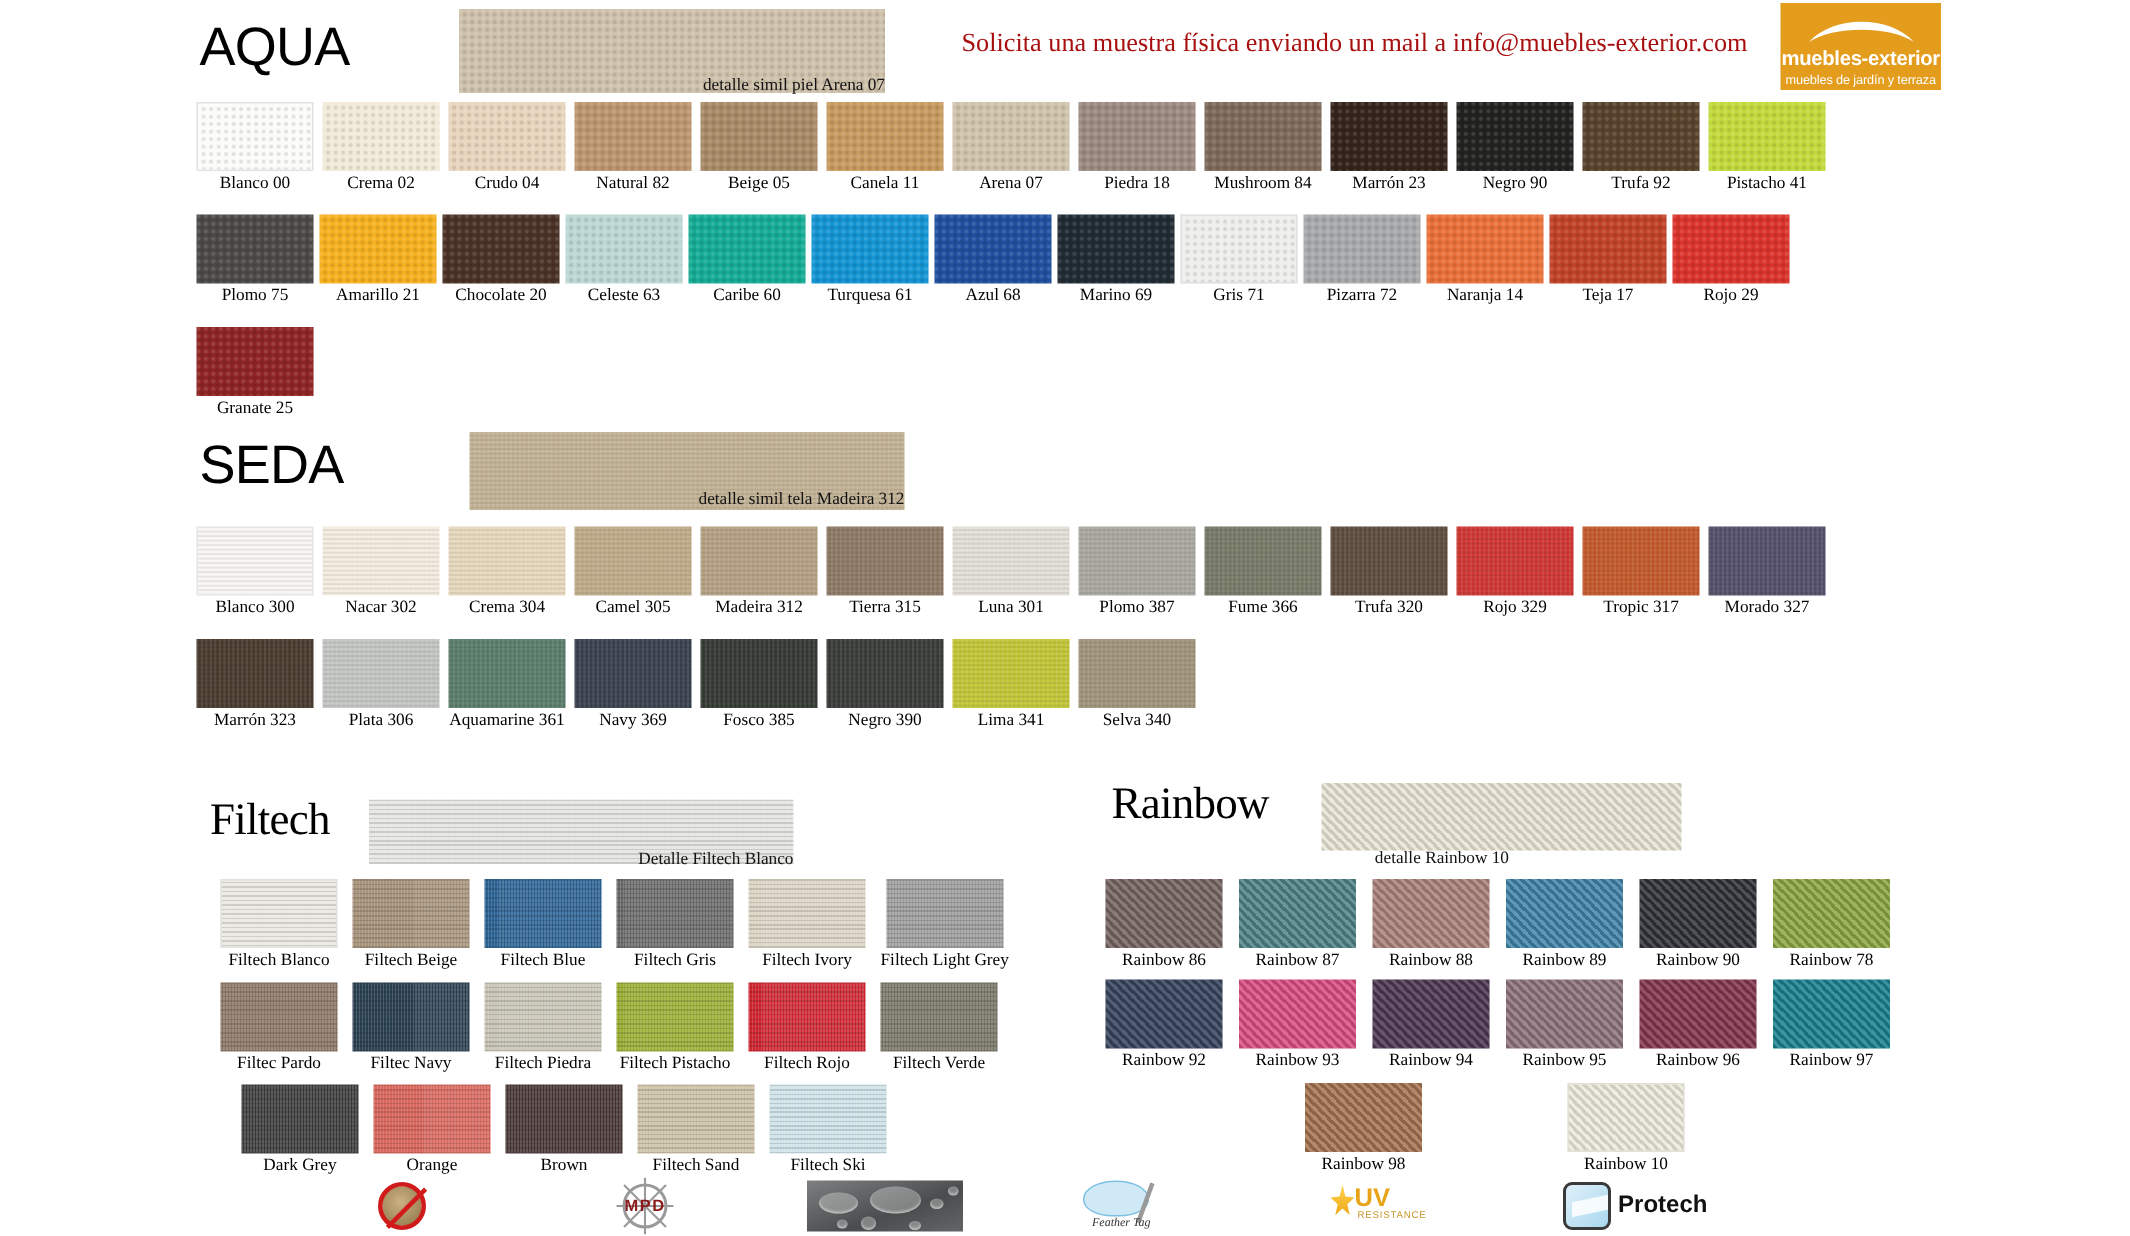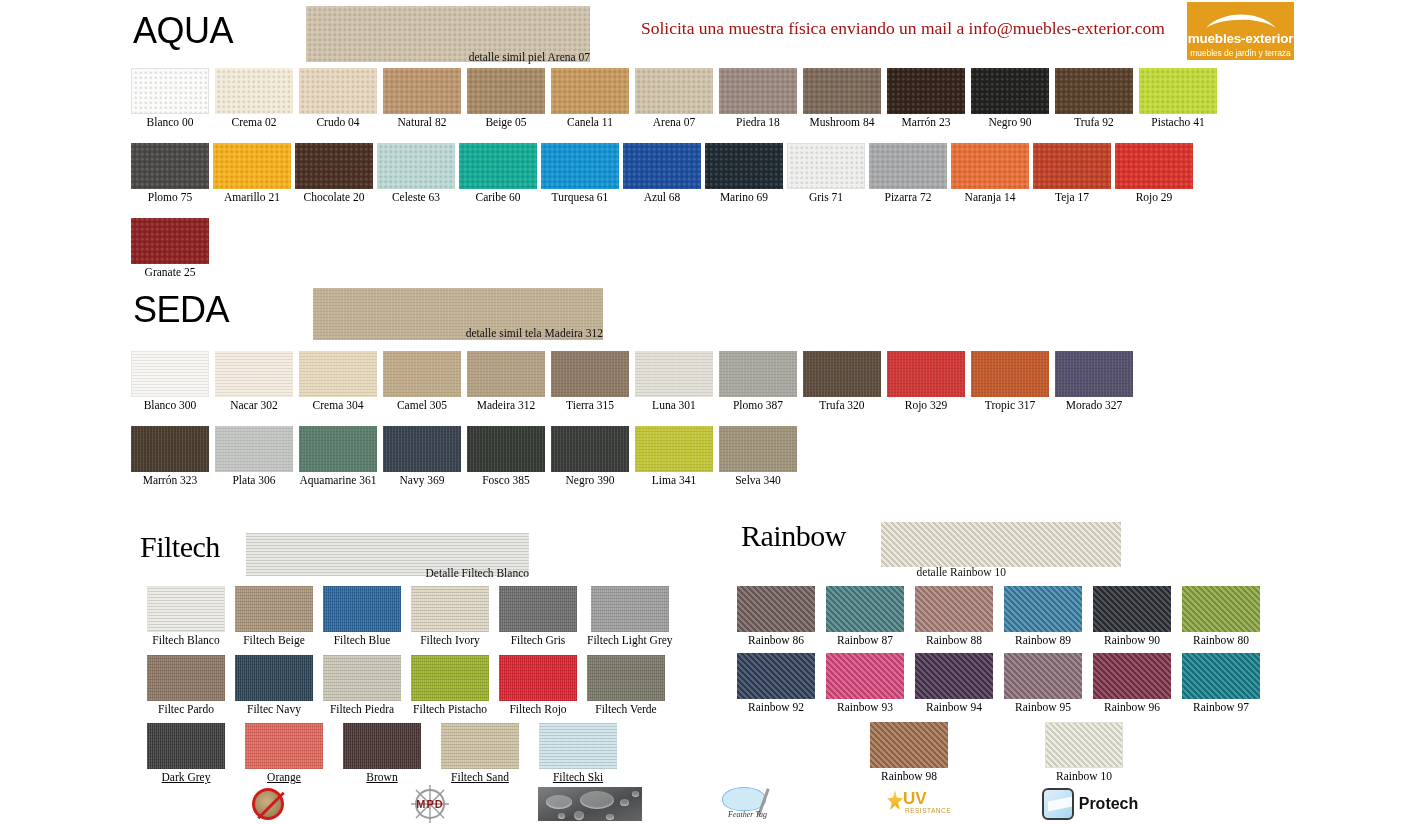--- a/index.html
+++ b/index.html
@@ -381,20 +381,24 @@
       </div>
     <div class="swatch">
         <div class="chip tx-weave" style="background:#e3e0d7;"></div>
         <div class="chip-label">Luna 301</div>
       </div>
     <div class="swatch">
         <div class="chip tx-weave" style="background:#a9a9a1;"></div>
         <div class="chip-label">Plomo 387</div>
       </div>
     <div class="swatch">
+        <div class="chip tx-weave" style="background:#787b68;"></div>
+        <div class="chip-label">Fume 366</div>
+      </div>
+    <div class="swatch">
         <div class="chip tx-weave" style="background:#5e4d3f;"></div>
         <div class="chip-label">Trufa 320</div>
       </div>
     <div class="swatch">
         <div class="chip tx-weave" style="background:#cf3734;"></div>
         <div class="chip-label">Rojo 329</div>
       </div>
     <div class="swatch">
         <div class="chip tx-weave" style="background:#c35a2c;"></div>
         <div class="chip-label">Tropic 317</div>
@@ -451,28 +455,28 @@
       </div>
     <div class="swatch">
         <div class="chip tx-lines" style="background:#a8947c;"></div>
         <div class="chip-label">Filtech Beige</div>
       </div>
     <div class="swatch">
         <div class="chip tx-lines" style="background:#2c6394;"></div>
         <div class="chip-label">Filtech Blue</div>
       </div>
     <div class="swatch">
+        <div class="chip tx-lines" style="background:#6a6b6a;"></div>
+        <div class="chip-label">Filtech Gris</div>
+      </div>
+    <div class="swatch">
         <div class="chip tx-lines" style="background:#ddd6c6;"></div>
         <div class="chip-label">Filtech Ivory</div>
       </div>
     <div class="swatch">
-        <div class="chip tx-lines" style="background:#6a6b6a;"></div>
-        <div class="chip-label">Filtech Gris</div>
-      </div>
-    <div class="swatch">
         <div class="chip tx-lines" style="background:#9b9c9b;"></div>
         <div class="chip-label">Filtech Light Grey</div>
       </div>
   </div>
 
   <div class="swatch-row" style="left:147px; top:655px; gap:10px;">
     <div class="swatch">
         <div class="chip tx-lines" style="background:#8a7564;"></div>
         <div class="chip-label">Filtec Pardo</div>
       </div>
@@ -491,21 +495,21 @@
     <div class="swatch">
         <div class="chip tx-lines" style="background:#cf2631;"></div>
         <div class="chip-label">Filtech Rojo</div>
       </div>
     <div class="swatch">
         <div class="chip tx-lines" style="background:#787666;"></div>
         <div class="chip-label">Filtech Verde</div>
       </div>
   </div>
 
-  <div class="swatch-row" style="left:147px; top:723px; gap:20px;text-decoration:underline;">
+  <div class="swatch-row" style="left:161px; top:723px; gap:10px;">
     <div class="swatch">
         <div class="chip tx-lines" style="background:#3b3b3c;"></div>
         <div class="chip-label">Dark Grey</div>
       </div>
     <div class="swatch">
         <div class="chip tx-lines" style="background:#d9685e;"></div>
         <div class="chip-label">Orange</div>
       </div>
     <div class="swatch">
         <div class="chip tx-lines" style="background:#463433;"></div>
@@ -541,21 +545,21 @@
     <div class="swatch">
         <div class="chip tx-basket" style="background:#3f82a8;"></div>
         <div class="chip-label">Rainbow 89</div>
       </div>
     <div class="swatch">
         <div class="chip tx-basket" style="background:#2c2f35;"></div>
         <div class="chip-label">Rainbow 90</div>
       </div>
     <div class="swatch">
         <div class="chip tx-basket" style="background:#8aa541;"></div>
-        <div class="chip-label">Rainbow 80</div>
+        <div class="chip-label">Rainbow 78</div>
       </div>
   </div>
 
   <div class="swatch-row" style="left:737px; top:653px; gap:11px;">
     <div class="swatch">
         <div class="chip tx-basket" style="background:#33415a;"></div>
         <div class="chip-label">Rainbow 92</div>
       </div>
     <div class="swatch">
         <div class="chip tx-basket" style="background:#d94a7e;"></div>

